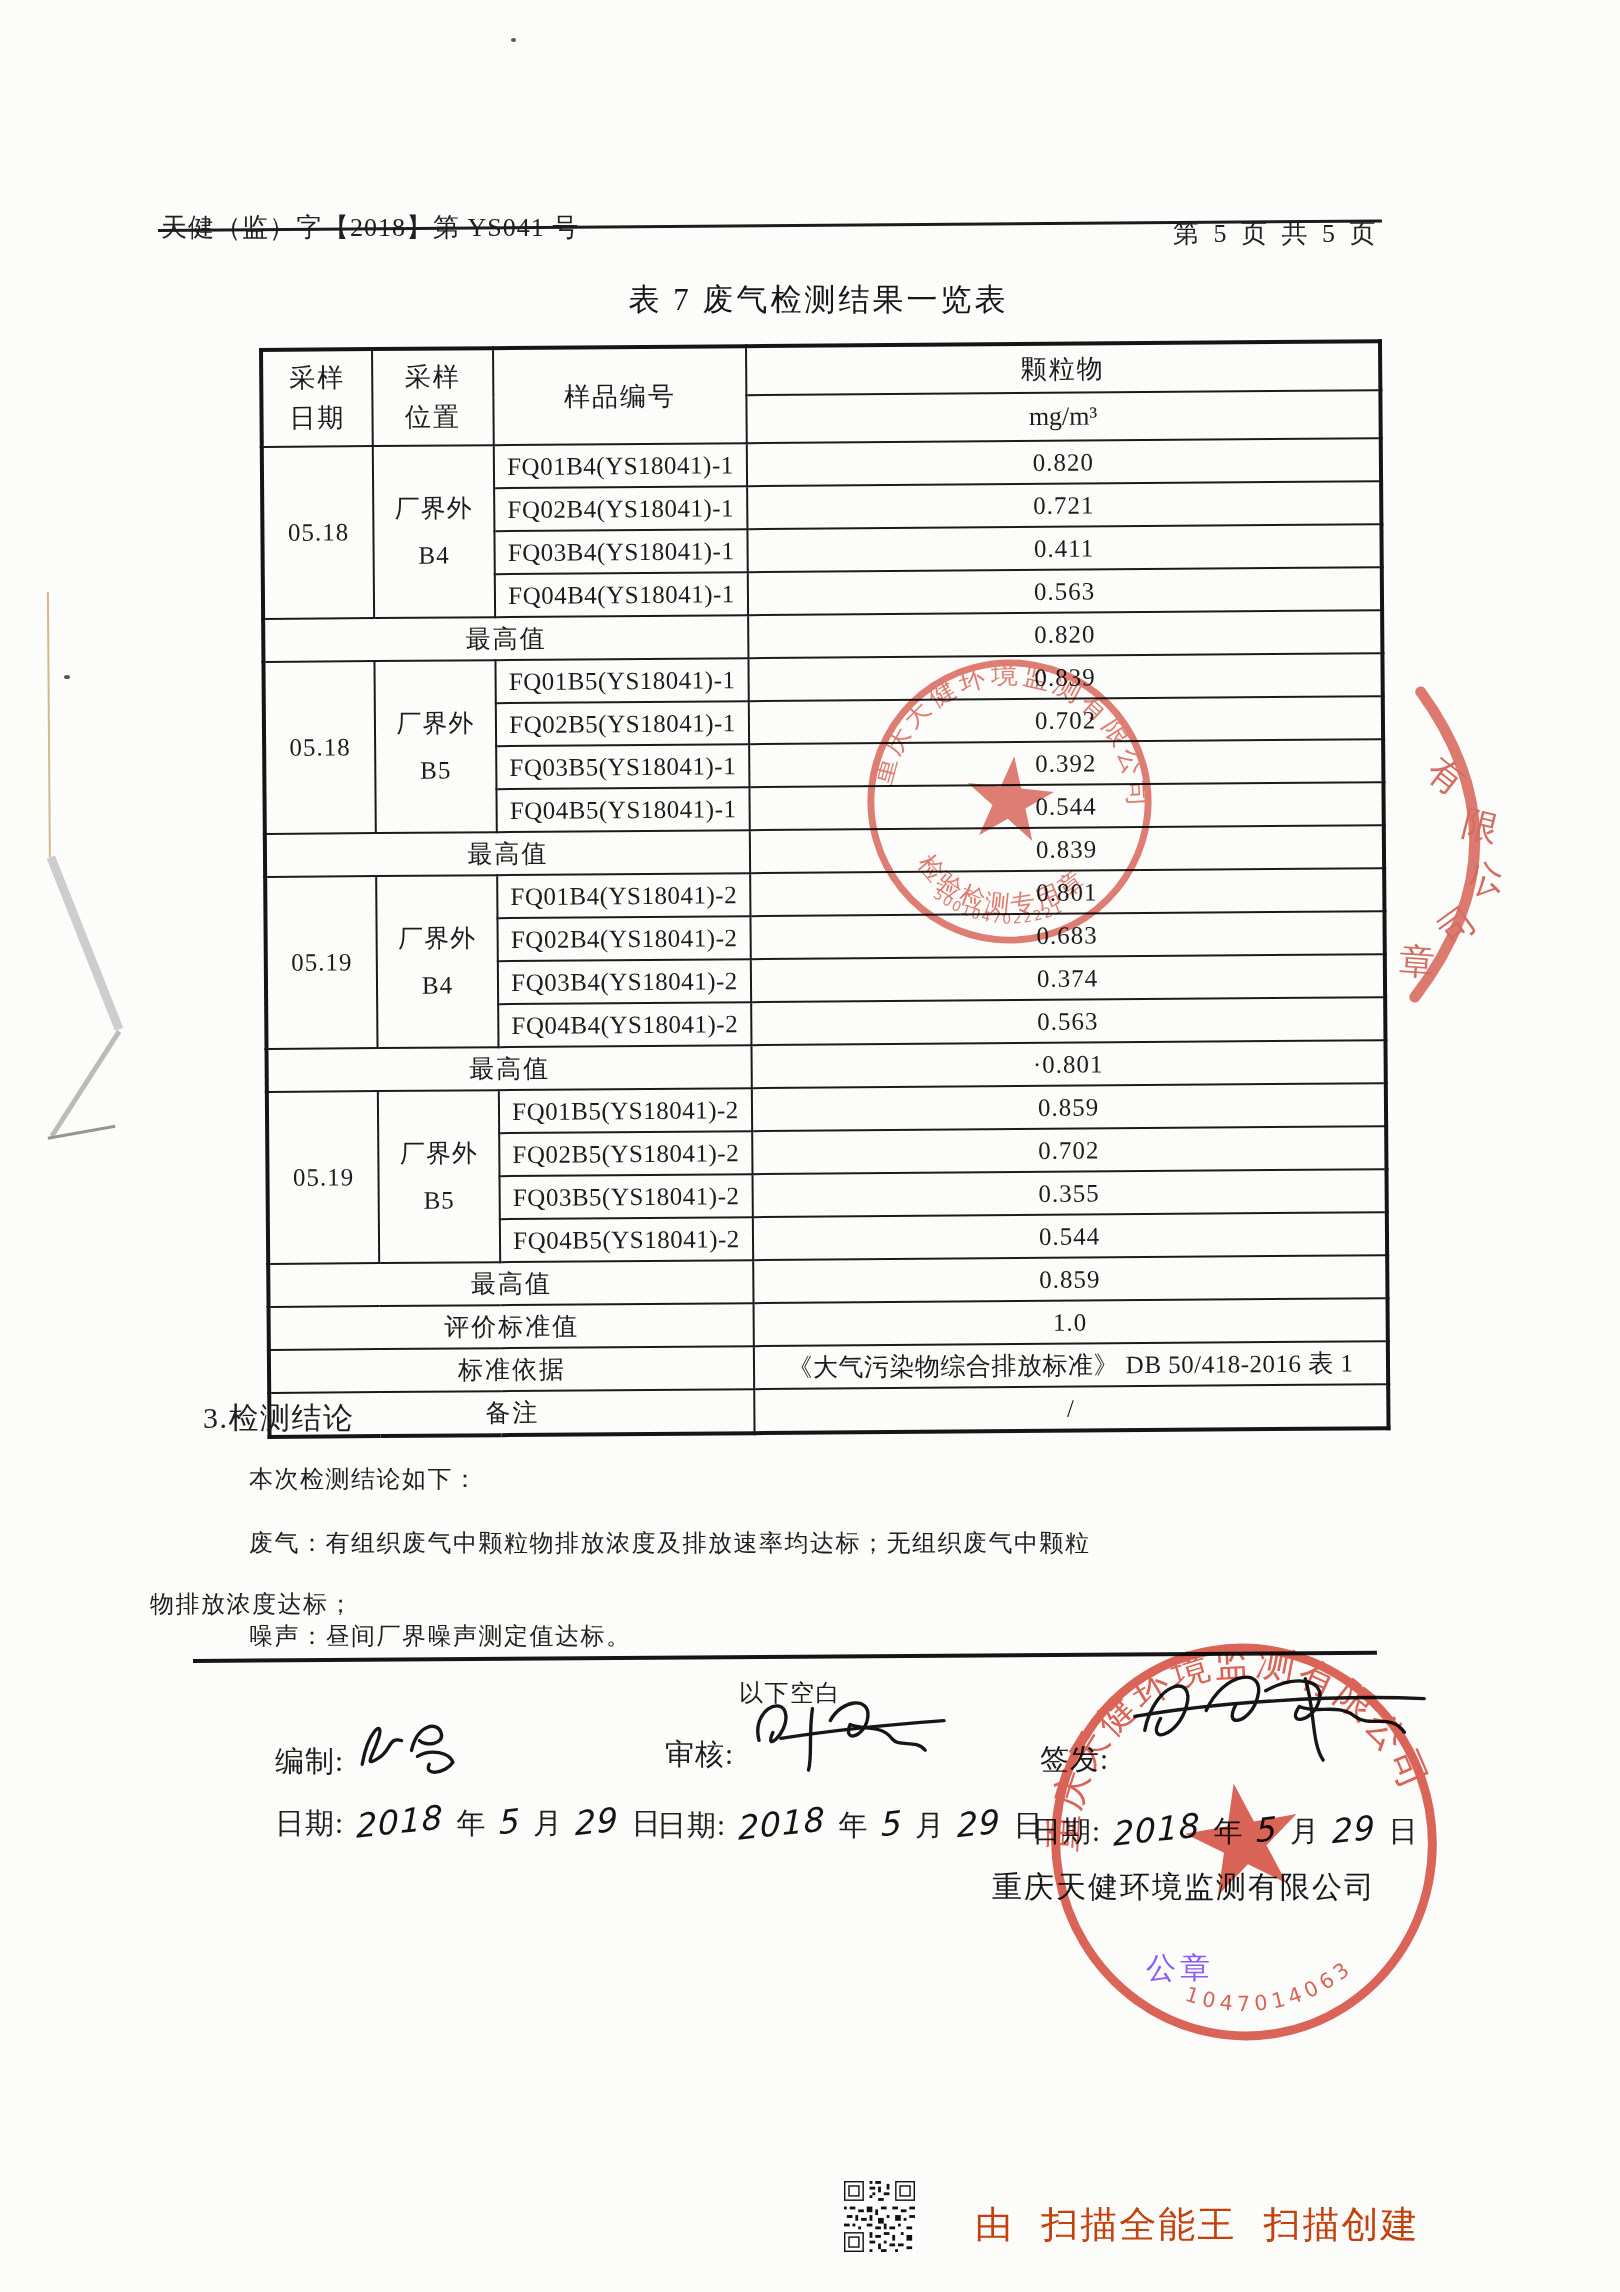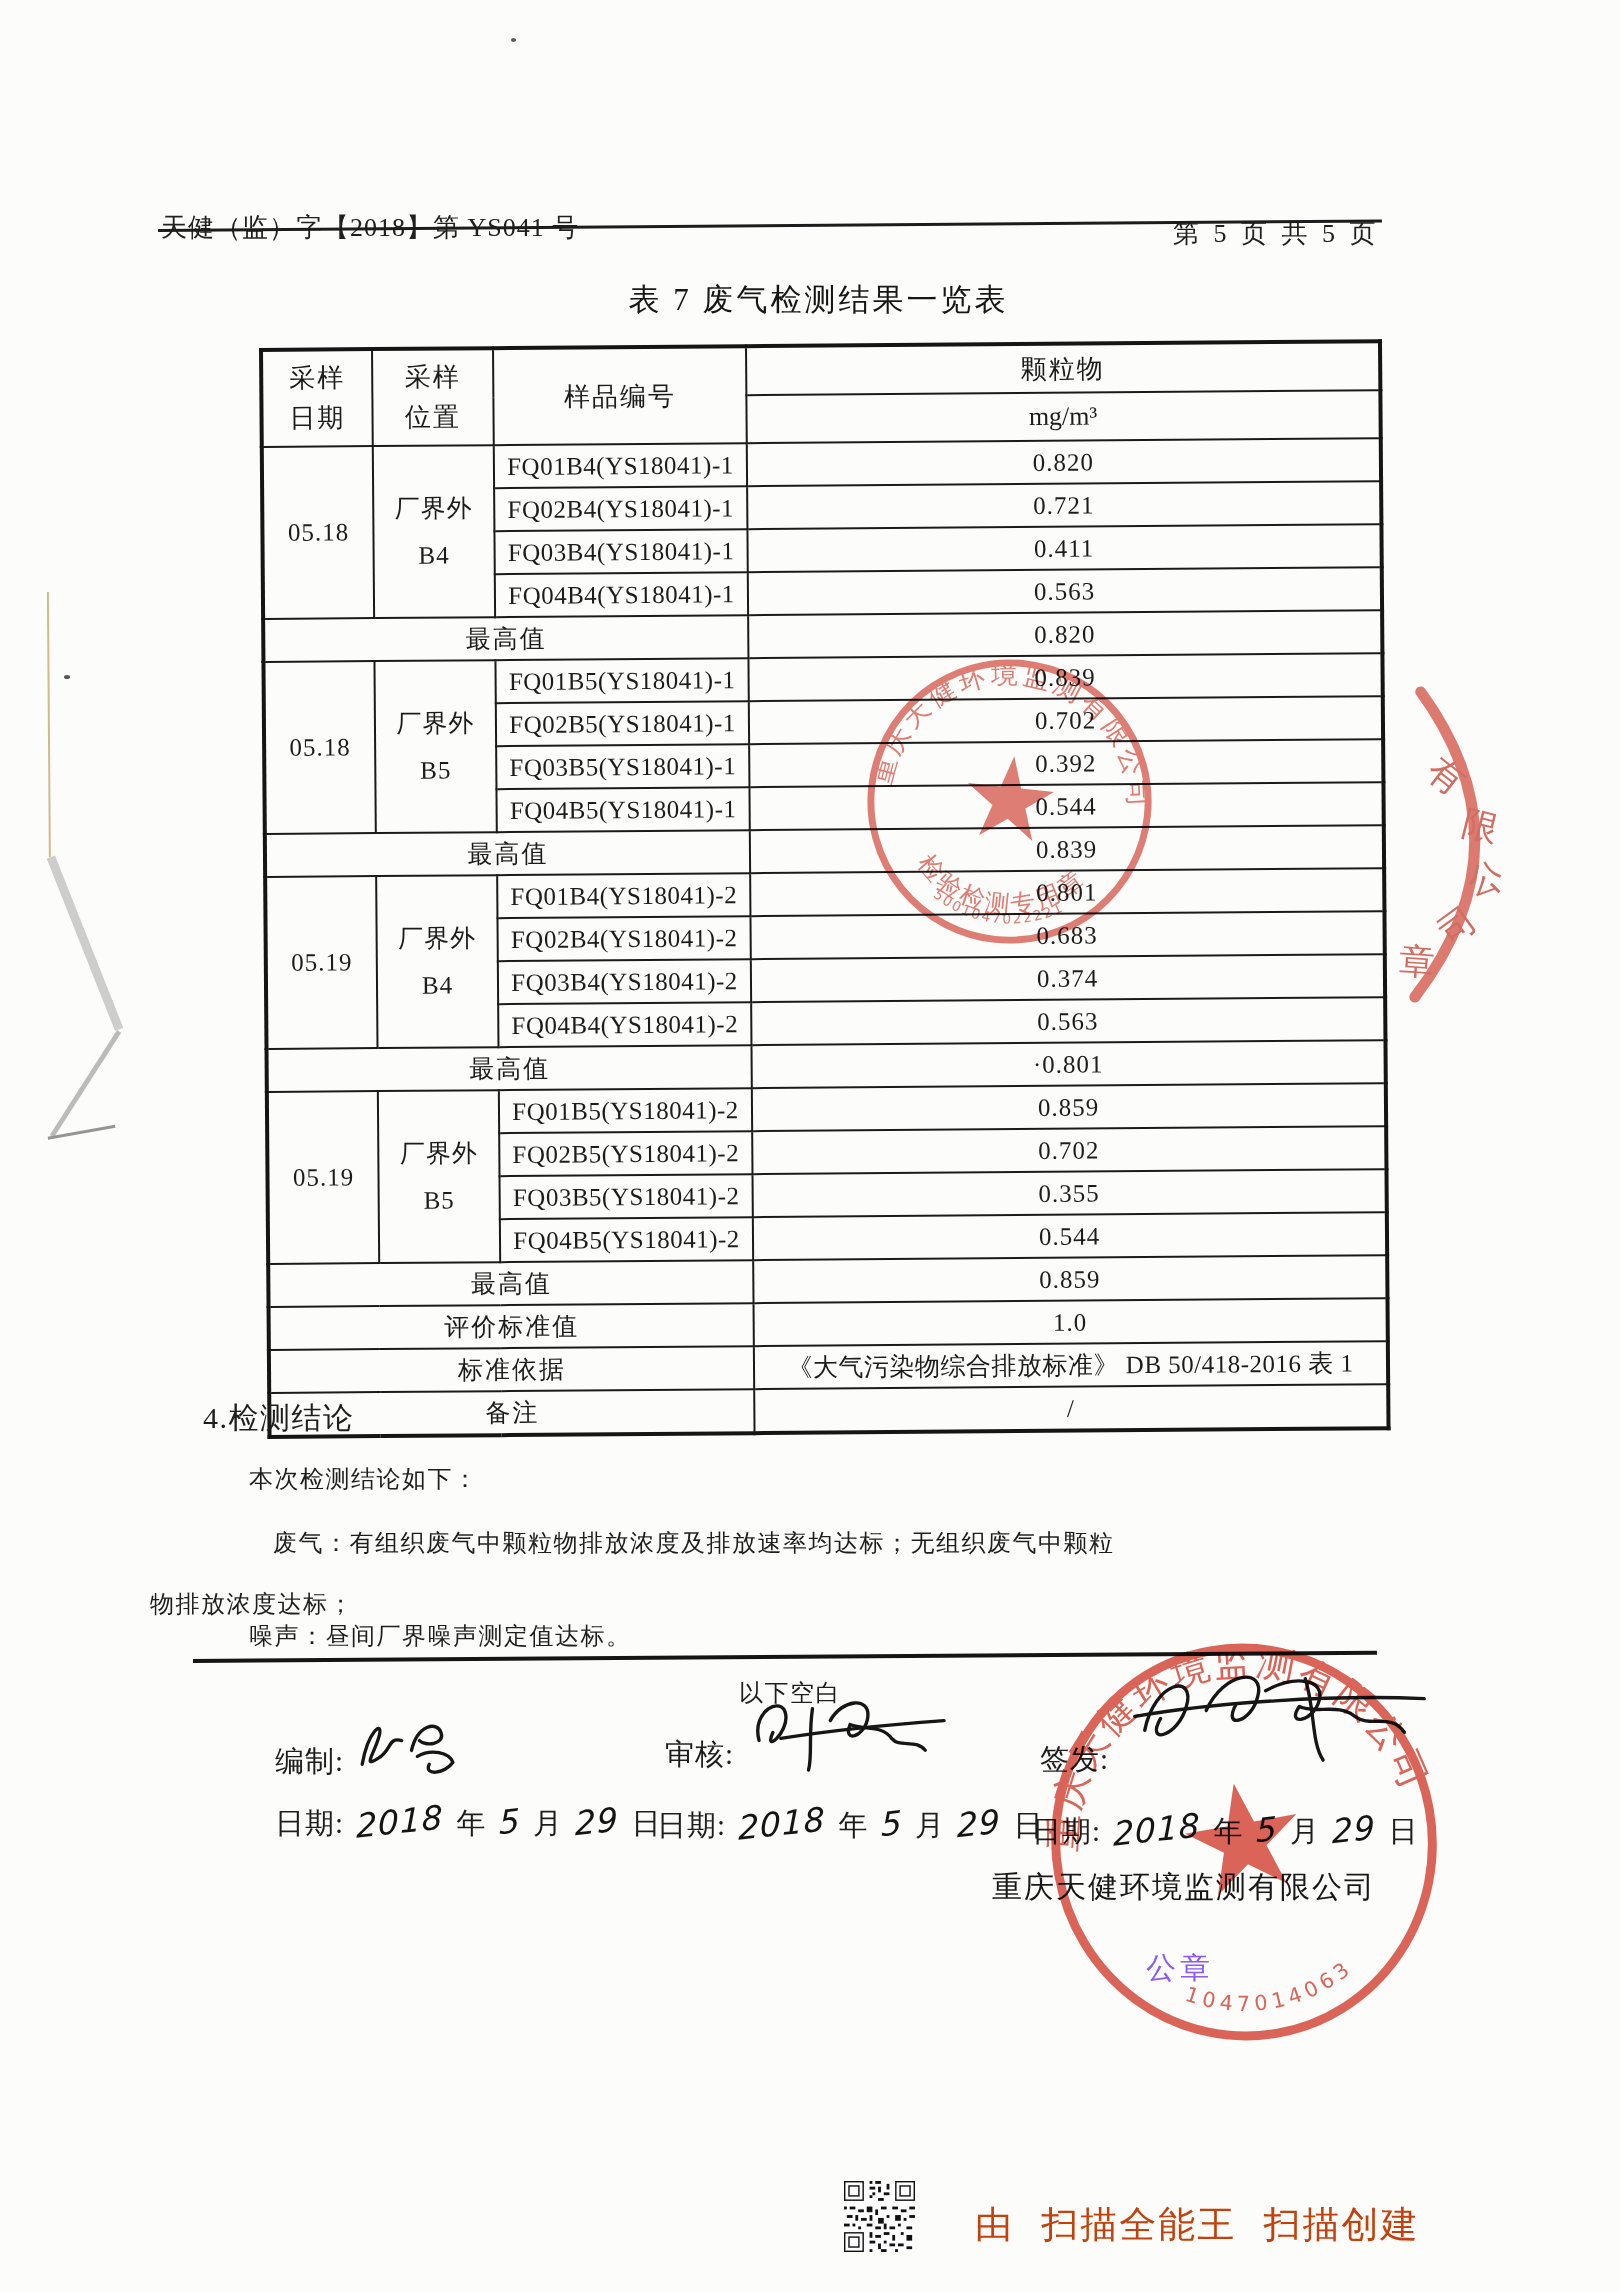--- a/index.html
+++ b/index.html
@@ -209,23 +209,23 @@
     <td colspan="3" class="cmax">标准依据</td>
     <td class="cval" style="letter-spacing:0.5px;">《大气污染物综合排放标准》 DB 50/418-2016 表 1</td>
   </tr>
   <tr class="trd">
     <td colspan="3" class="cmax">备注</td>
     <td class="cval">/</td>
   </tr>
   </tbody>
 </table>
 
-<div class="abs body-line" style="left:203px;top:1398px;font-size:30px;">4.检测结论</div>
+<div class="abs body-line" style="left:203px;top:1398px;font-size:30px;">3.检测结论</div>
 <div class="abs body-line" style="left:249px;top:1463px;">本次检测结论如下：</div>
-<div class="abs body-line" style="left:249px;top:1527px;margin-left:24px;">废气：有组织废气中颗粒物排放浓度及排放速率均达标；无组织废气中颗粒</div>
+<div class="abs body-line" style="left:249px;top:1527px;">废气：有组织废气中颗粒物排放浓度及排放速率均达标；无组织废气中颗粒</div>
 <div class="abs body-line" style="left:150px;top:1588px;">物排放浓度达标；</div>
 <div class="abs body-line" style="left:249px;top:1620px;">噪声：昼间厂界噪声测定值达标。</div>
 
 <div class="abs sign-rule" style="left:193px;top:1659px;width:1184px;"></div>
 
 <div class="abs body-line" style="left:739px;top:1677px;">以下空白</div>
 
 <div class="abs siglabel" style="left:275px;top:1742px;">编制:</div>
 <svg class="abs sig" style="left:348px;top:1711px;" width="129" height="71" viewBox="0 0 130 72">
   <path d="M14,54 C20,20 36,8 31,26 C26,44 14,58 30,48 C44,40 40,26 54,30"></path>

